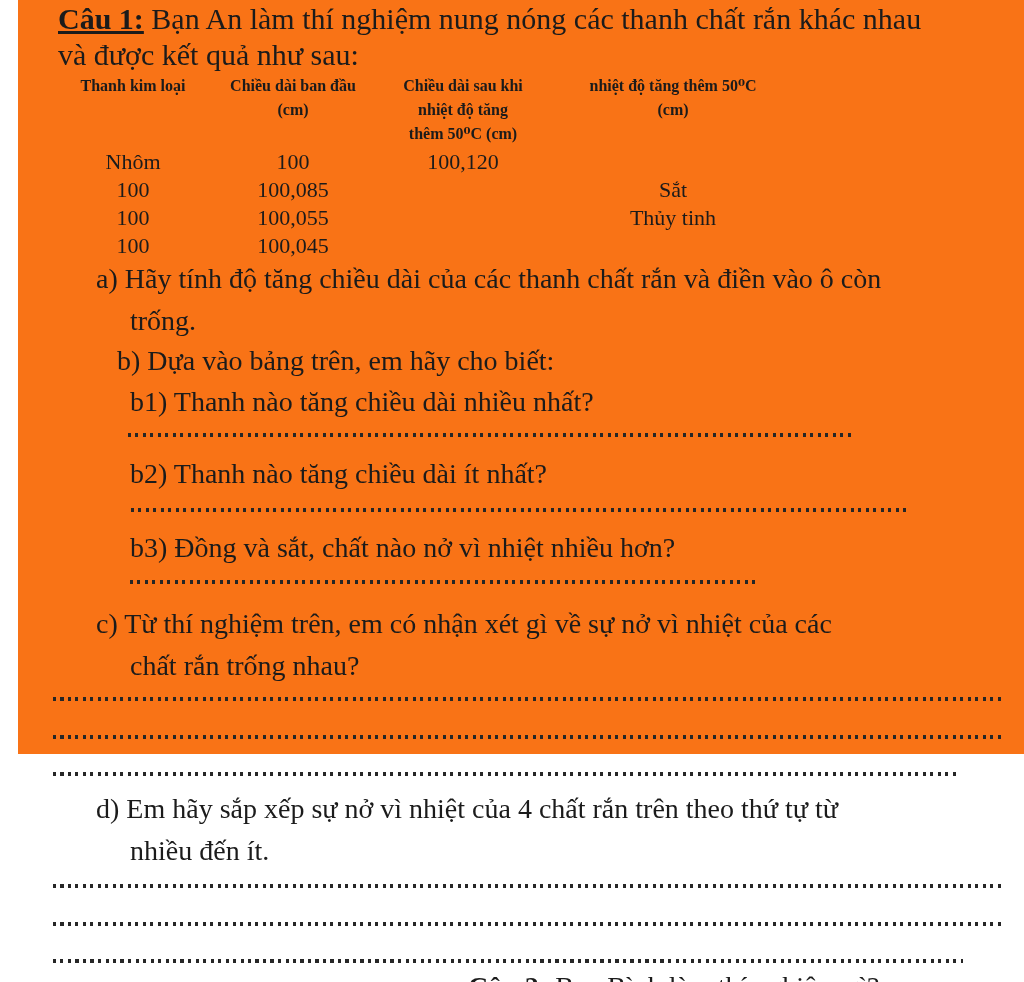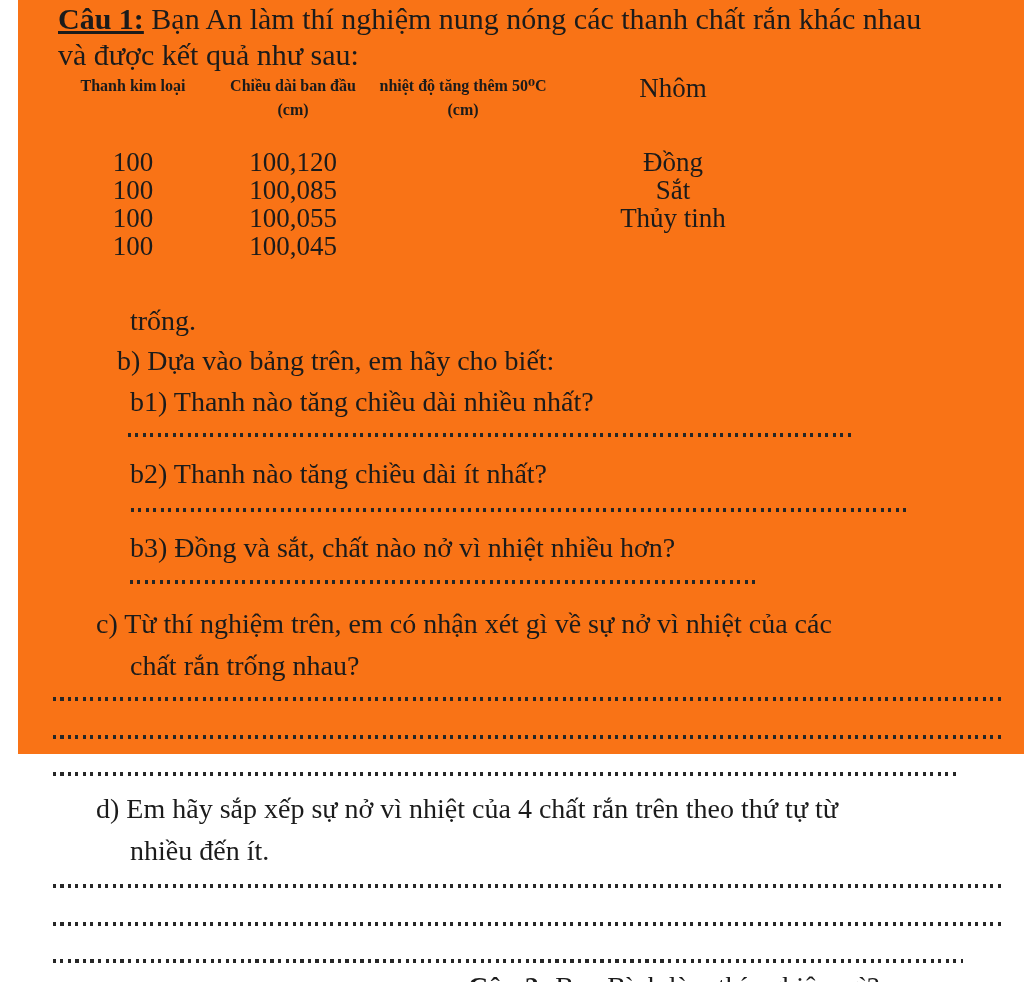--- a/index.html
+++ b/index.html
@@ -22,21 +22,21 @@
   .tbl{
     position:absolute;left:40px;top:74px;
     display:grid;
     grid-template-columns:150px 170px 170px 250px;
   }
   .th{
     font-weight:bold;font-size:16px;line-height:24px;
     text-align:center;height:74px;
   }
   .td{
-    font-size:27px;line-height:28px;height:28px;
+    font-size:22px;line-height:28px;height:28px;
     text-align:center;
   }
 
   
   .q{font-size:28px;line-height:32px;}
 
   
   .dots{
     position:absolute;height:4px;
     background-image:repeating-linear-gradient(to right,#262626 0 3px,transparent 3px 7.5px);
@@ -60,45 +60,50 @@
   <div class="tbl">
 
     <div class="th">
       <div>Thanh kim loại</div>
     </div>
     <div class="th">
       <div>Chiều dài ban đầu</div>
       <div>(cm)</div>
     </div>
     <div class="th">
+      <div>Chiều dài sau khi</div>
+      <div>nhiệt độ tăng</div>
+      <div>thêm 50⁰C (cm)</div>
+    </div>
+    <div class="th">
       <div>nhiệt độ tăng thêm 50⁰C</div>
       <div>(cm)</div>
     </div>
 
     <div class="td">Nhôm</div>
     <div class="td">100</div>
     <div class="td">100,120</div>
     <div class="td"></div>
 
-    <div class="td">Đồng</div>
     <div class="td">100</div>
     <div class="td">100,085</div>
     <div class="td"></div>
 
     <div class="td">Sắt</div>
     <div class="td">100</div>
     <div class="td">100,055</div>
     <div class="td"></div>
 
     <div class="td">Thủy tinh</div>
     <div class="td">100</div>
     <div class="td">100,045</div>
     <div class="td"></div>
   </div>
 
+  <div class="abs q" style="left:78px;top:263px;">a) Hãy tính độ tăng chiều dài của các thanh chất rắn và điền vào ô còn</div>
   <div class="abs q" style="left:112px;top:305px;">trống.</div>
 
   <div class="abs q" style="left:78px;top:345px;margin-left:21px;">b) Dựa vào bảng trên, em hãy cho biết:</div>
   <div class="abs q" style="left:112px;top:386px;">b1) Thanh nào tăng chiều dài nhiều nhất?</div>
   <div class="dots" style="left:110px;top:433px;width:725px;"></div>
   <div class="abs q" style="left:112px;top:458px;">b2) Thanh nào tăng chiều dài ít nhất?</div>
   <div class="dots" style="left:113px;top:508px;width:775px;"></div>
   <div class="abs q" style="left:112px;top:532px;font-family:Liberation Serif, serif;">b3) Đồng và sắt, chất nào nở vì nhiệt nhiều hơn?</div>
   <div class="dots" style="left:112px;top:580px;width:628px;"></div>
 

